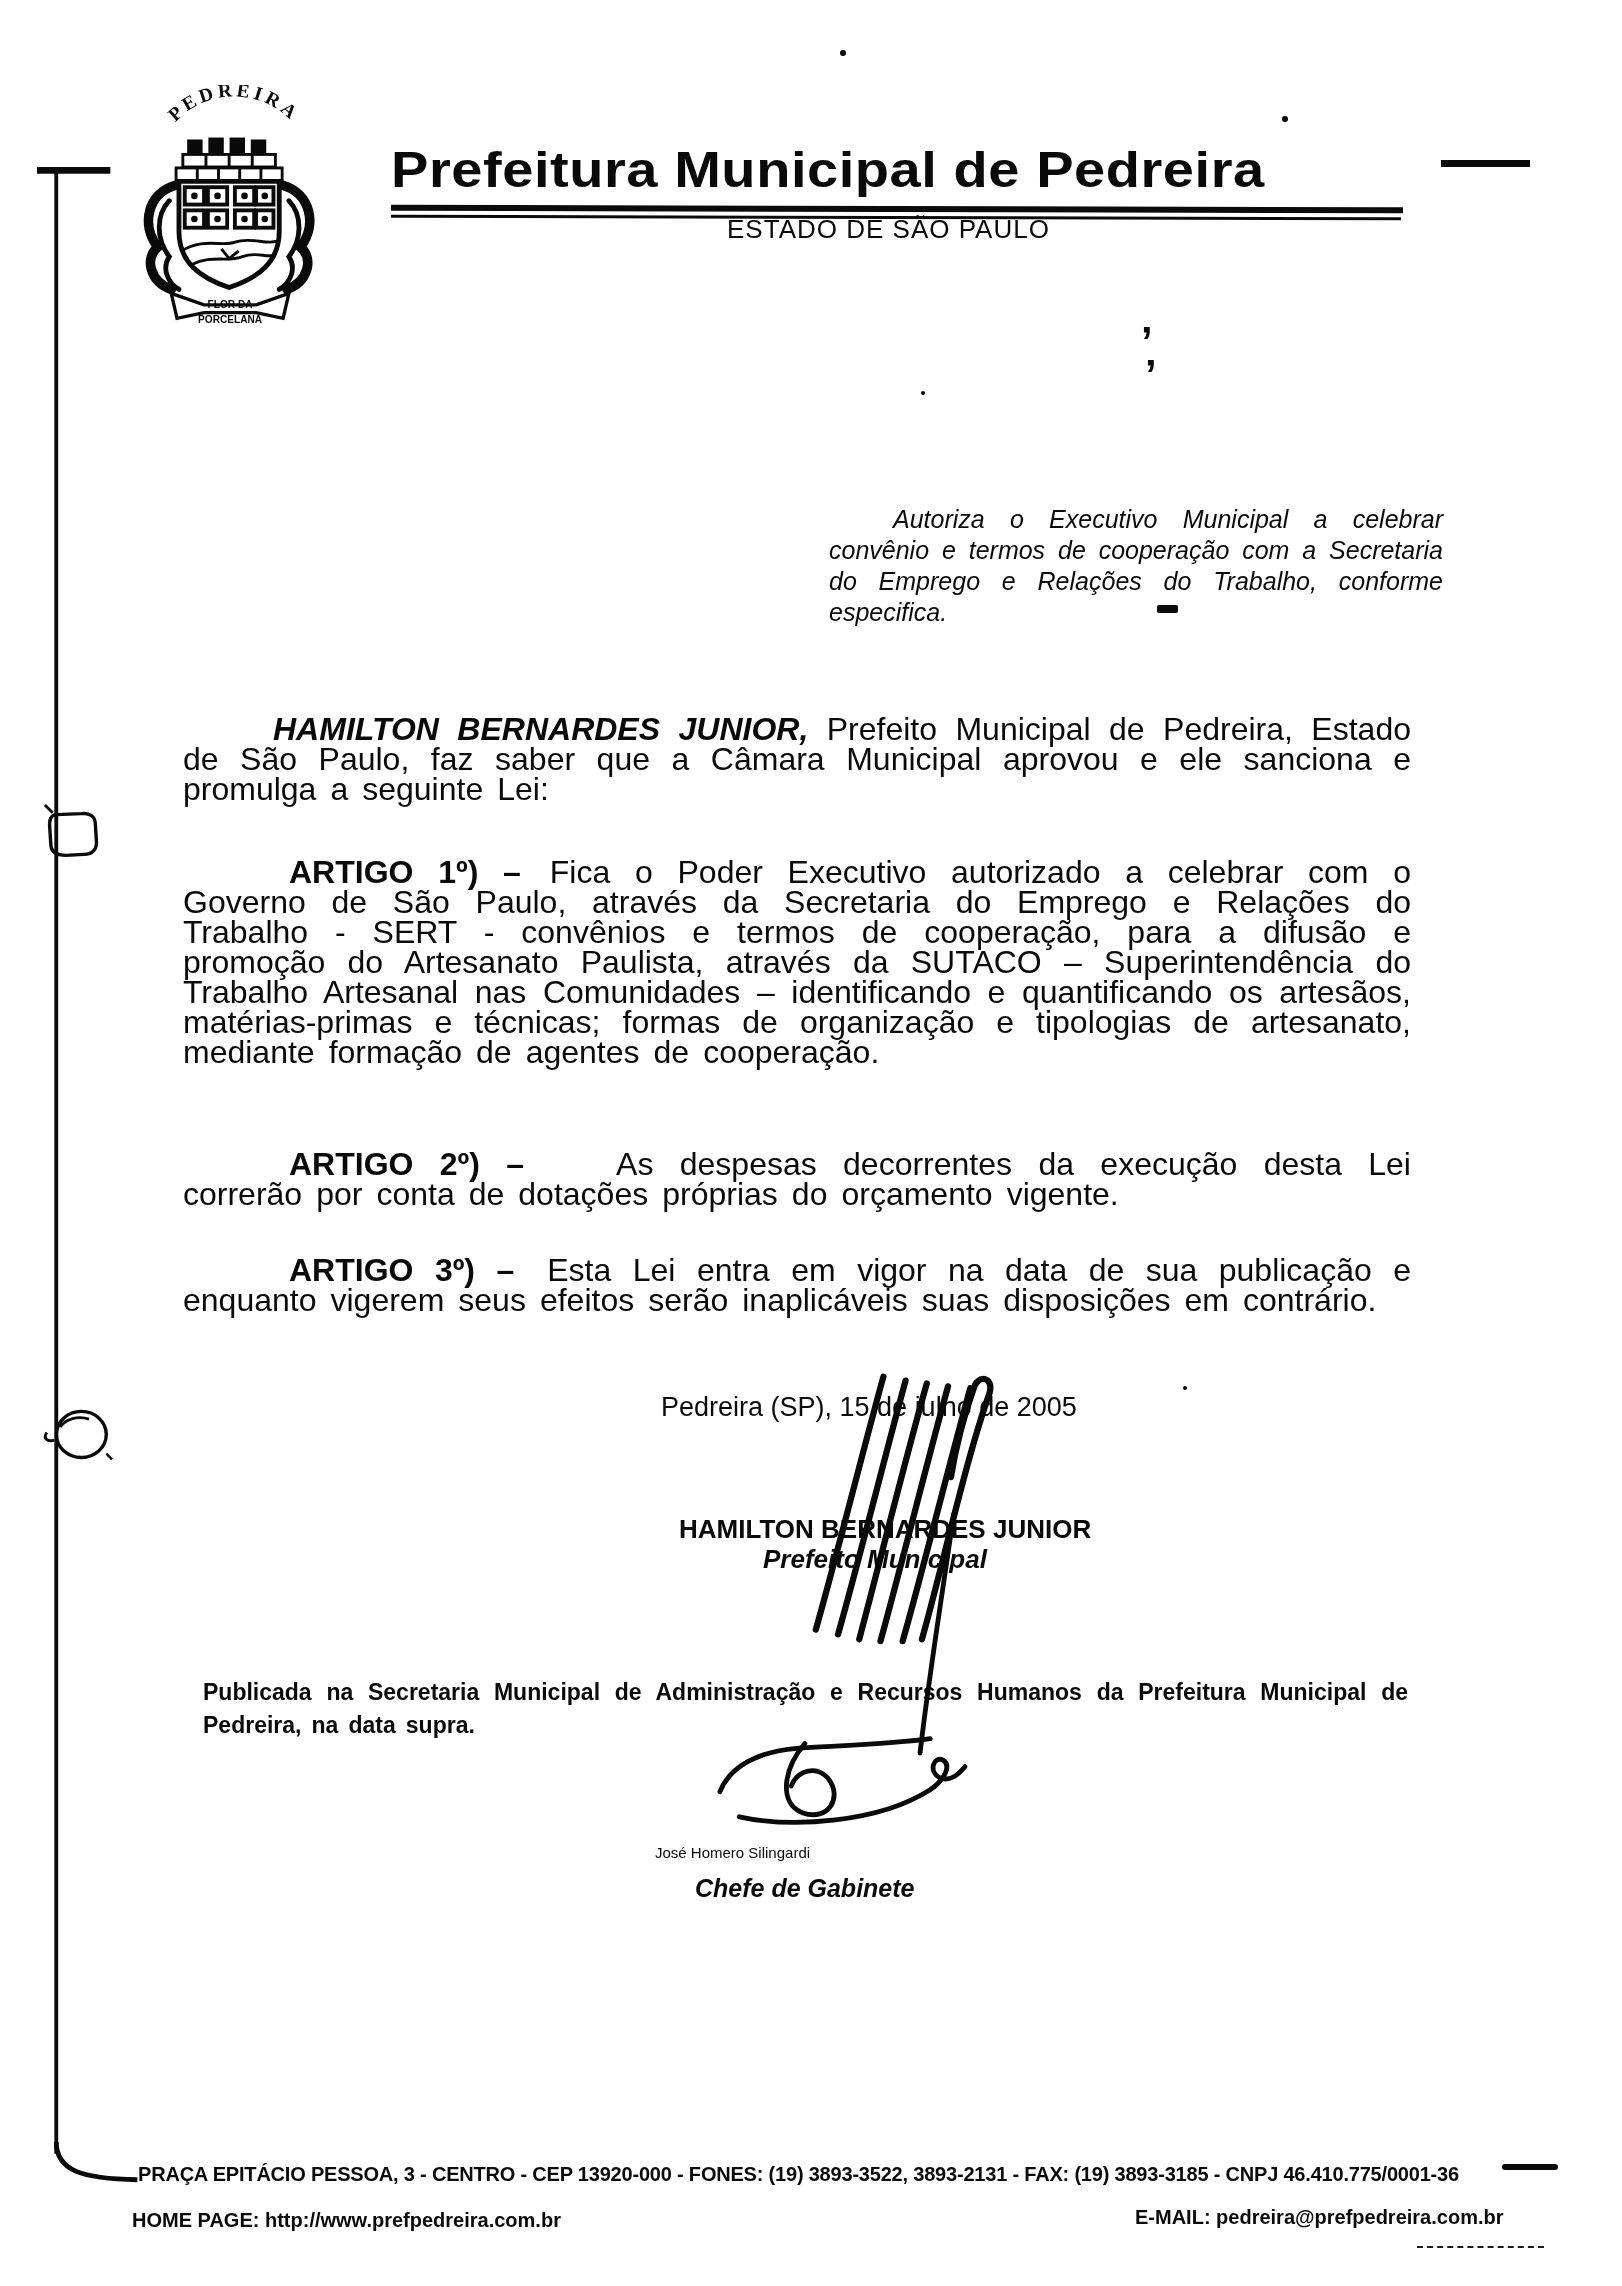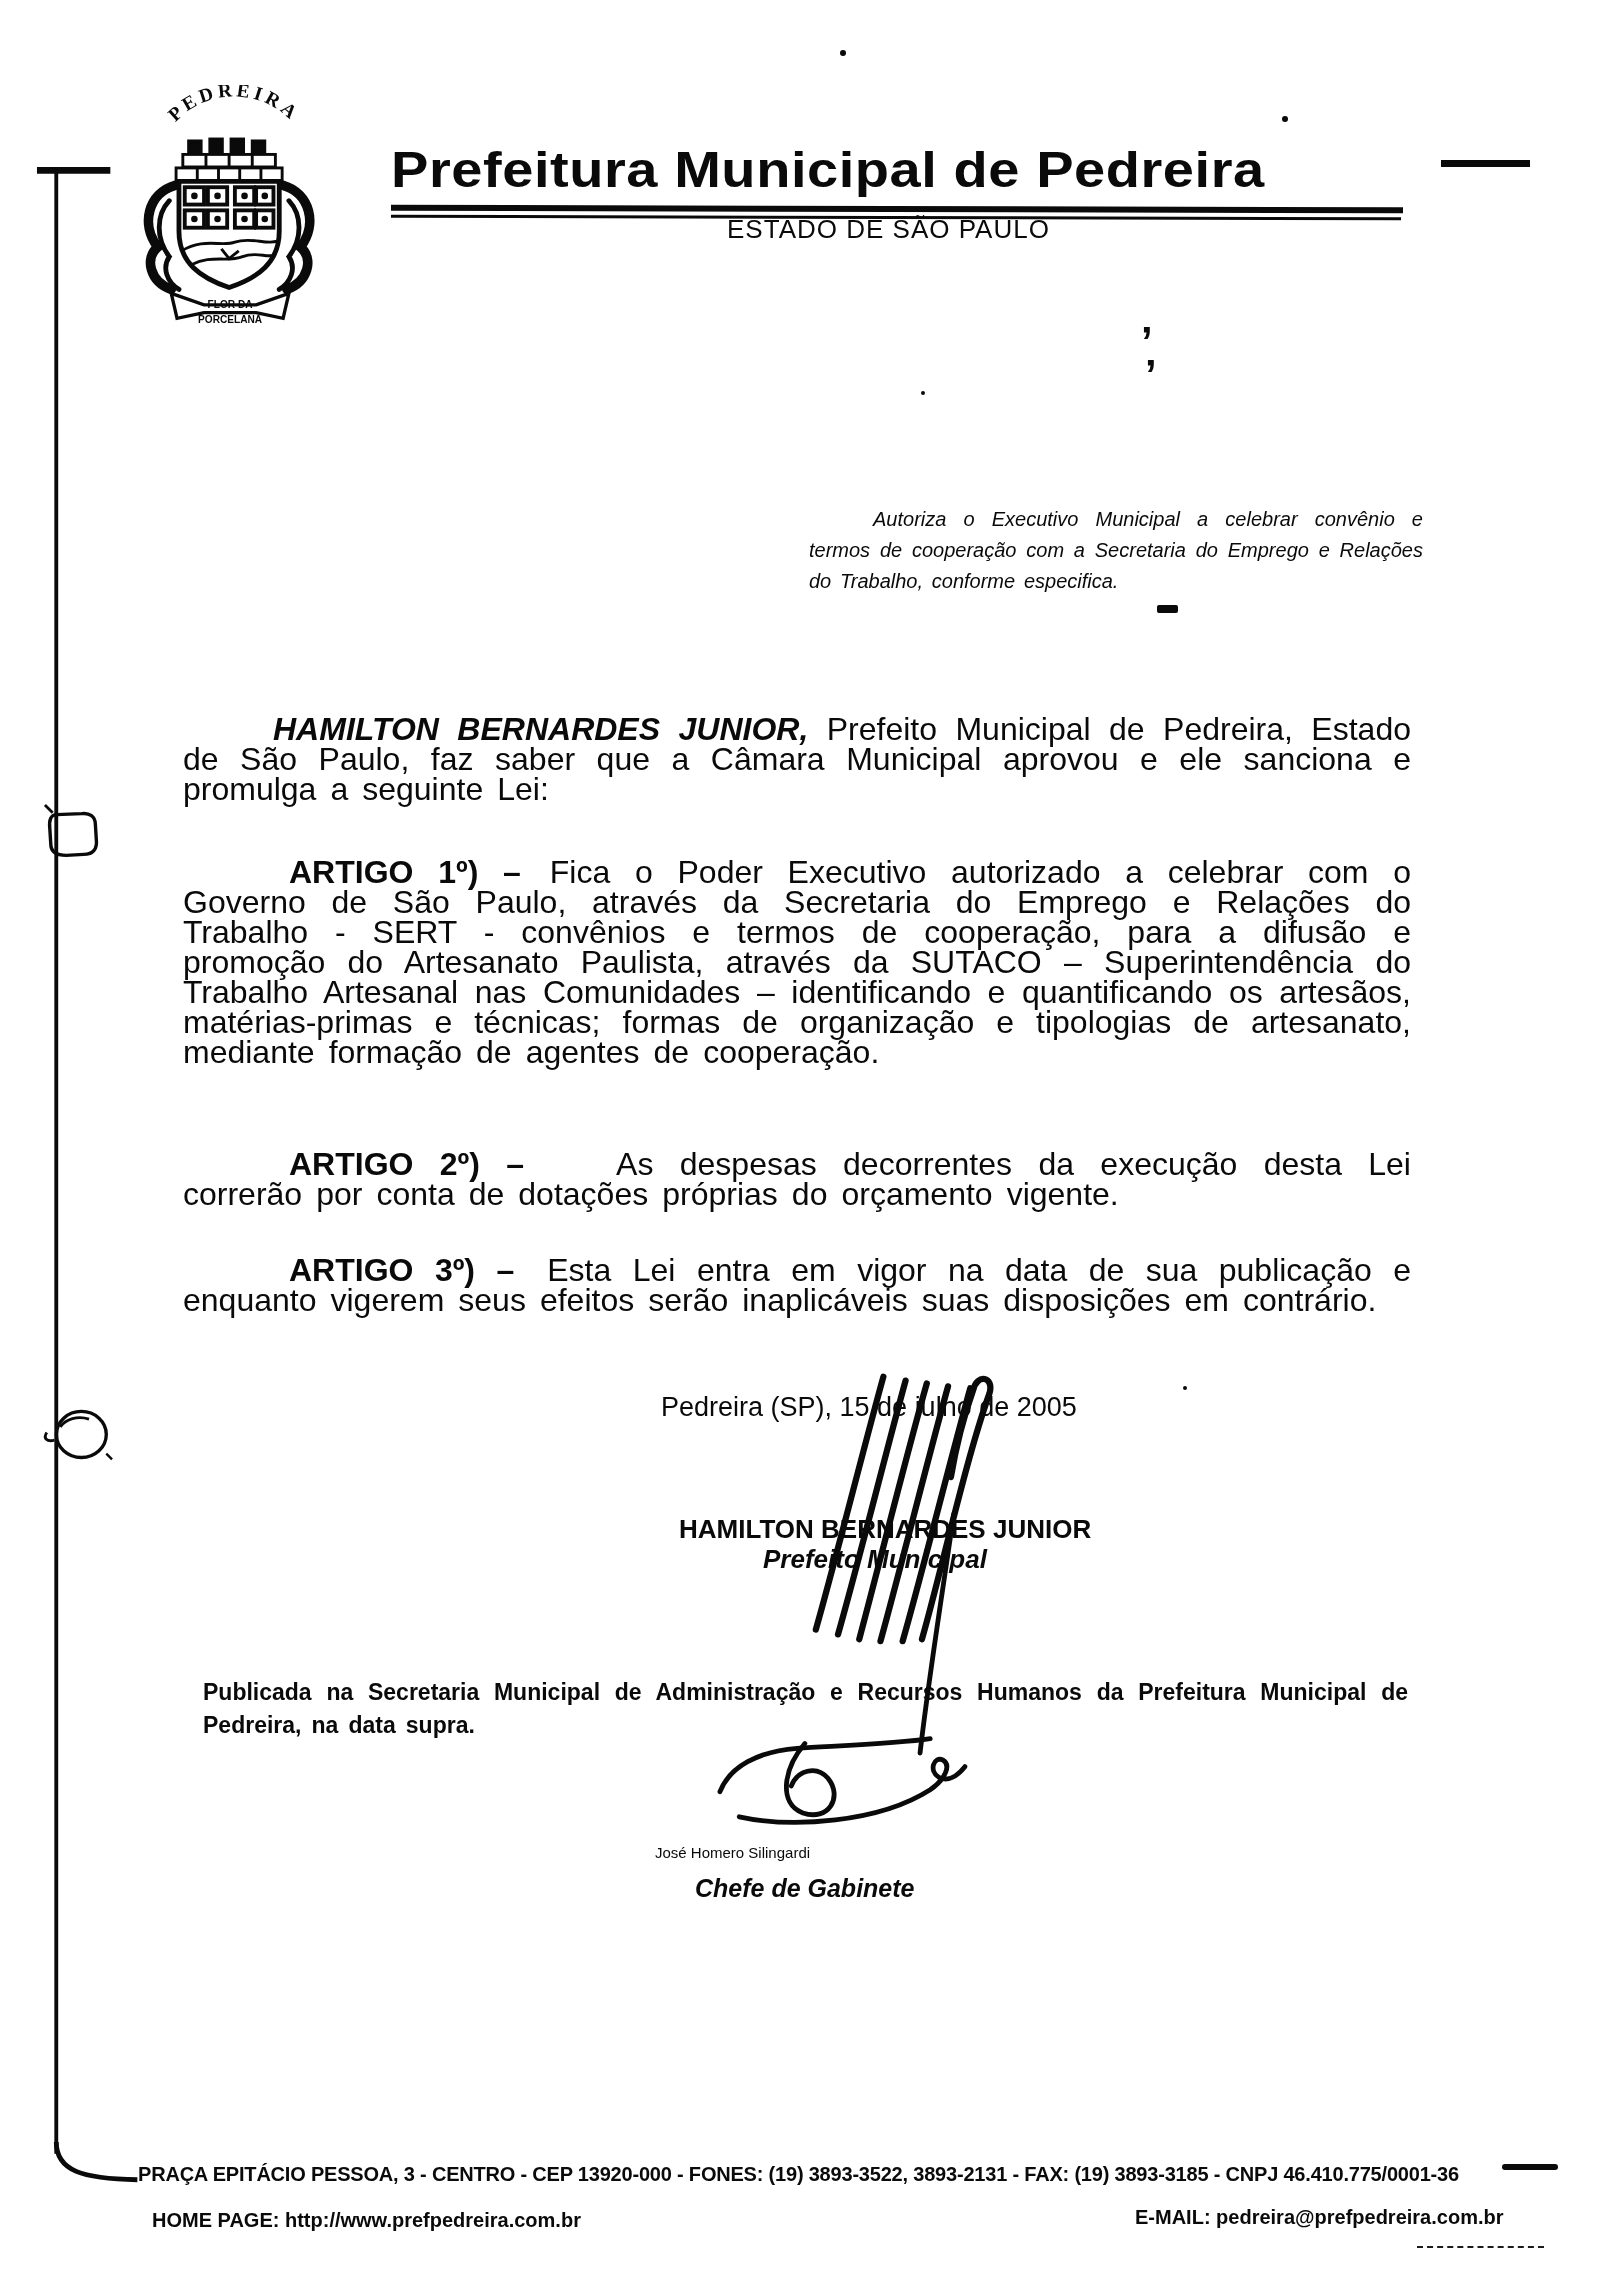--- a/index.html
+++ b/index.html
@@ -16,21 +16,21 @@
     transform:scaleX(1.12);transform-origin:left top;white-space:nowrap;
   }
   .rule1{ left:391px;top:206px;width:1012px;height:5.8px;background:#0a0a0a;transform:rotate(0.15deg);}
   .rule2{ left:391px;top:216px;width:1010px;height:2.9px;background:#0a0a0a;transform:rotate(0.15deg);}
   .dash-right{ left:1441px;top:160px;width:89px;height:6.8px;background:#0a0a0a;}
   .state-line{ left:727px;top:214px;font-size:26px;letter-spacing:1px;white-space:nowrap;}
 
   
   .law-title{ left:436px;top:406px;font-size:39px;font-weight:bold;white-space:nowrap;letter-spacing:0.2px;}
   .ementa{
-    left:809px;top:504px;width:614px;font-size:20px;font-style:italic;line-height:31px;
+    left:829px;top:504px;width:614px;font-size:25px;font-style:italic;line-height:31px;
     text-indent:64px;
   }
   .body-par{ left:183px;width:1228px;font-size:32px;line-height:30px; }
   .preamble{ top:714px;text-indent:90px; }
   .preamble .name{ font-weight:bold;font-style:italic; }
   .article{ text-indent:106px; }
   .art1{ top:857px; } .art2{ top:1149px; } .art3{ top:1255px; }
   .art-label{ font-weight:bold; }
   .art1 .art-label{ margin-right:29px; }
   .art2 .art-label{ margin-right:92px; }
@@ -39,21 +39,21 @@
 
   
   .mayor-name{ left:679px;top:1514px;font-size:26px;font-weight:bold;white-space:nowrap;}
   .mayor-title{ left:763px;top:1544px;font-size:26px;font-weight:bold;font-style:italic;white-space:nowrap;}
   .pub-note{ left:203px;top:1676px;width:1205px;font-size:23px;font-weight:bold;line-height:33px;}
   .chief-name{ left:655px;top:1844px;font-size:15px;font-weight:normal;white-space:nowrap;}
   .chief-title{ left:695px;top:1874px;font-size:25px;font-weight:bold;font-style:italic;white-space:nowrap;}
 
   
   .footer-line1{ left:138px;top:2163px;font-size:20px;font-weight:bold;white-space:nowrap;letter-spacing:-0.2px;text-align:right;}
-  .footer-line2{ left:152px;top:2209px;font-size:20px;font-weight:bold;white-space:nowrap;}
+  .footer-line2{ left:132px;top:2209px;font-size:20px;font-weight:bold;white-space:nowrap;}
   .footer-line3{ left:1123px;top:2206px;font-size:20px;font-weight:bold;white-space:nowrap;margin-left:12px;}
   .footer-dash{ left:1502px;top:2164px;width:56px;height:5.8px;background:#0a0a0a;border-radius:2.9px;}
   .bottom-dashes{ left:1417px;top:2246px;width:127px;border-top:2.9px dashed #1a1a1a;}
 
   
   .quote-mark{ font-size:42px;font-weight:bold;line-height:19.3px; }
   .dash-artifact{ left:1157px;top:605px;width:21px;height:7.7px;background:#0a0a0a;border-radius:1.9px;}
   .dot{ width:5.8px;height:5.8px;background:#0a0a0a;border-radius:50%; }
 </style>
 </head>

